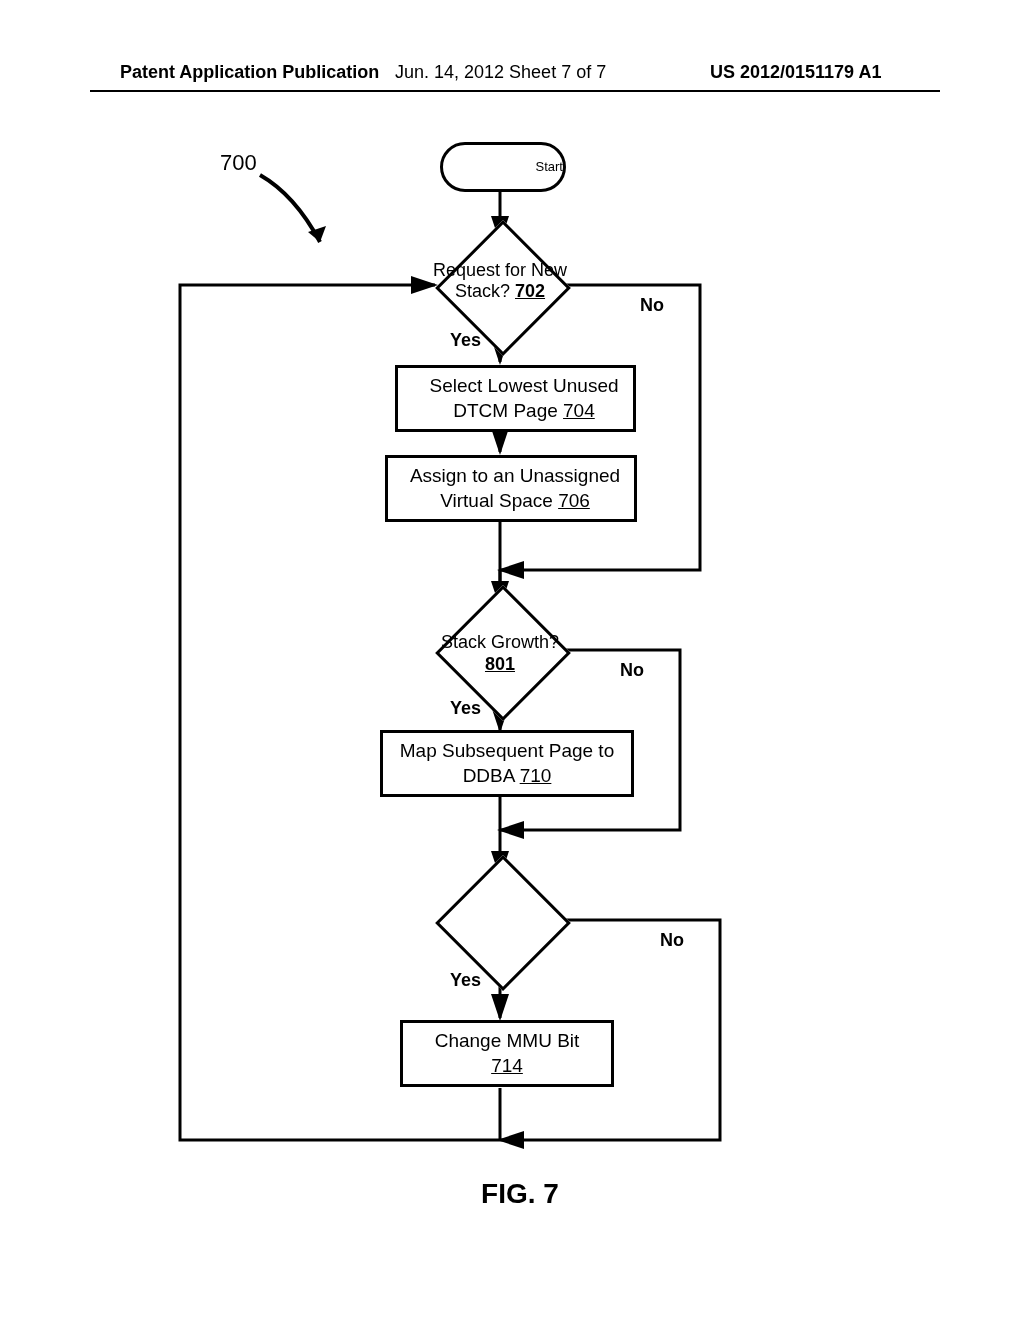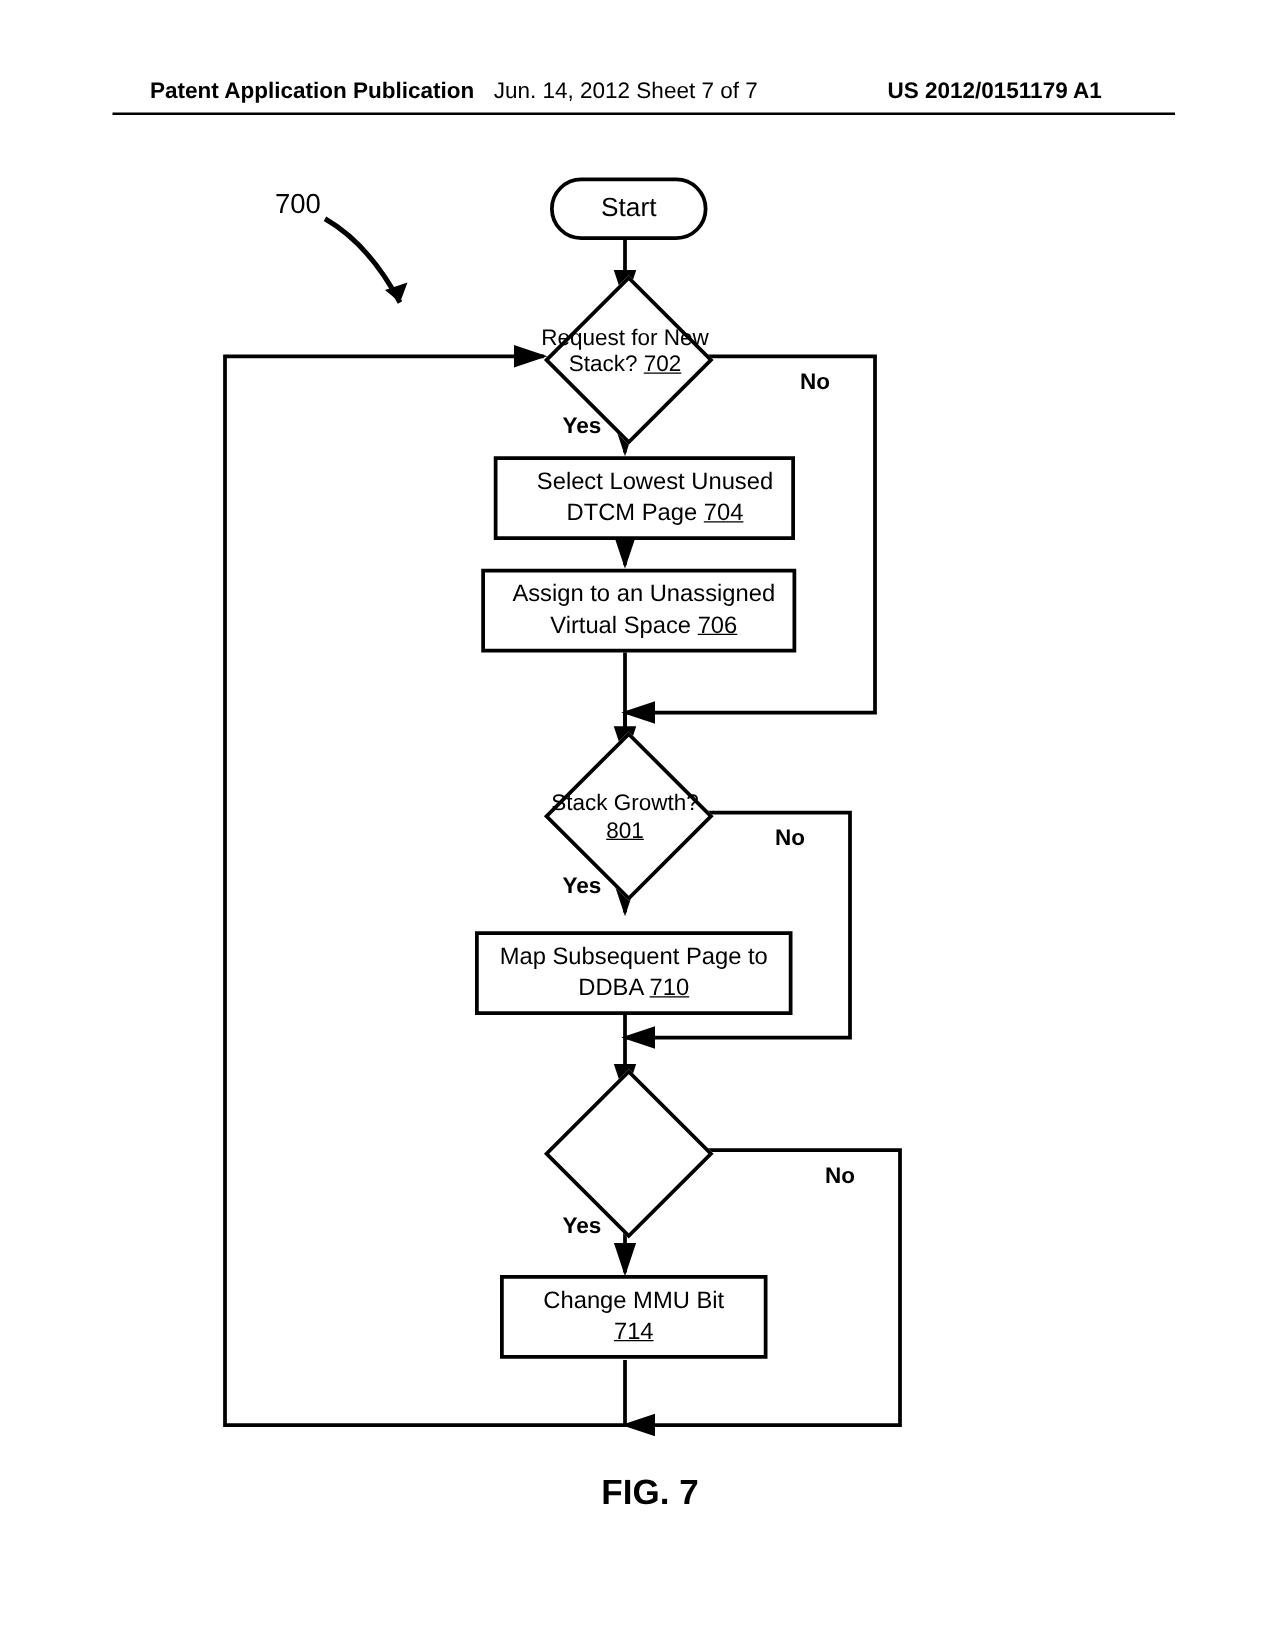--- a/index.html
+++ b/index.html
@@ -61,23 +61,23 @@
     top: 20px;
     left: 100px;
     font-size: 22px;
   }
 
   
   .terminator {
     position: absolute;
     border: 3px solid black;
     border-radius: 30px;
-    text-align: center;
-    background: white;
-    font-size: 21px;
+    text-align: right;
+    background: white;
+    font-size: 13px;
   }
   .process {
     position: absolute;
     border: 3px solid black;
     text-align: center;
     background: white;
     font-size: 19px;
     line-height: 1.3;
     padding: 6px 4px;
   }
@@ -95,21 +95,21 @@
   }
   .decision .dlabel {
     position: absolute;
     width: 150%;
     left: -25%;
     top: 30%;
     text-align: center;
     font-size: 18px;
     line-height: 1.2;
   }
-  .decision .dlabel .refnum { text-decoration: underline; }
+  .decision .dlabel .refnum { text-decoration: underline; font-weight: bold; }
 
   .refnum { text-decoration: underline; }
 
   .edge-label {
     position: absolute;
     font-size: 18px;
     font-weight: bold;
   }
 
   .fig-label {
@@ -203,21 +203,21 @@
     <div class="decision" style="top:475px;left:335px;width:90px;height:90px;">
       <div class="diamond"></div>
       <div class="dlabel">
         <span>Stack Growth?</span><br>
         <span class="refnum">801</span>
       </div>
     </div>
     <div class="edge-label" style="top:568px;left:330px;">Yes</div>
     <div class="edge-label" style="top:530px;left:500px;">No</div>
 
-    <div class="process" style="top:600px;left:260px;width:240px;margin-top:15px;">
+    <div class="process" style="top:600px;left:260px;width:240px;">
       <span>Map Subsequent Page to DDBA</span>
       <span class="refnum">710</span>
     </div>
 
     <div class="decision" style="top:745px;left:335px;width:90px;height:90px;">
       <div class="diamond"></div>
     </div>
     <div class="edge-label" style="top:840px;left:330px;">Yes</div>
     <div class="edge-label" style="top:800px;left:540px;">No</div>
 

